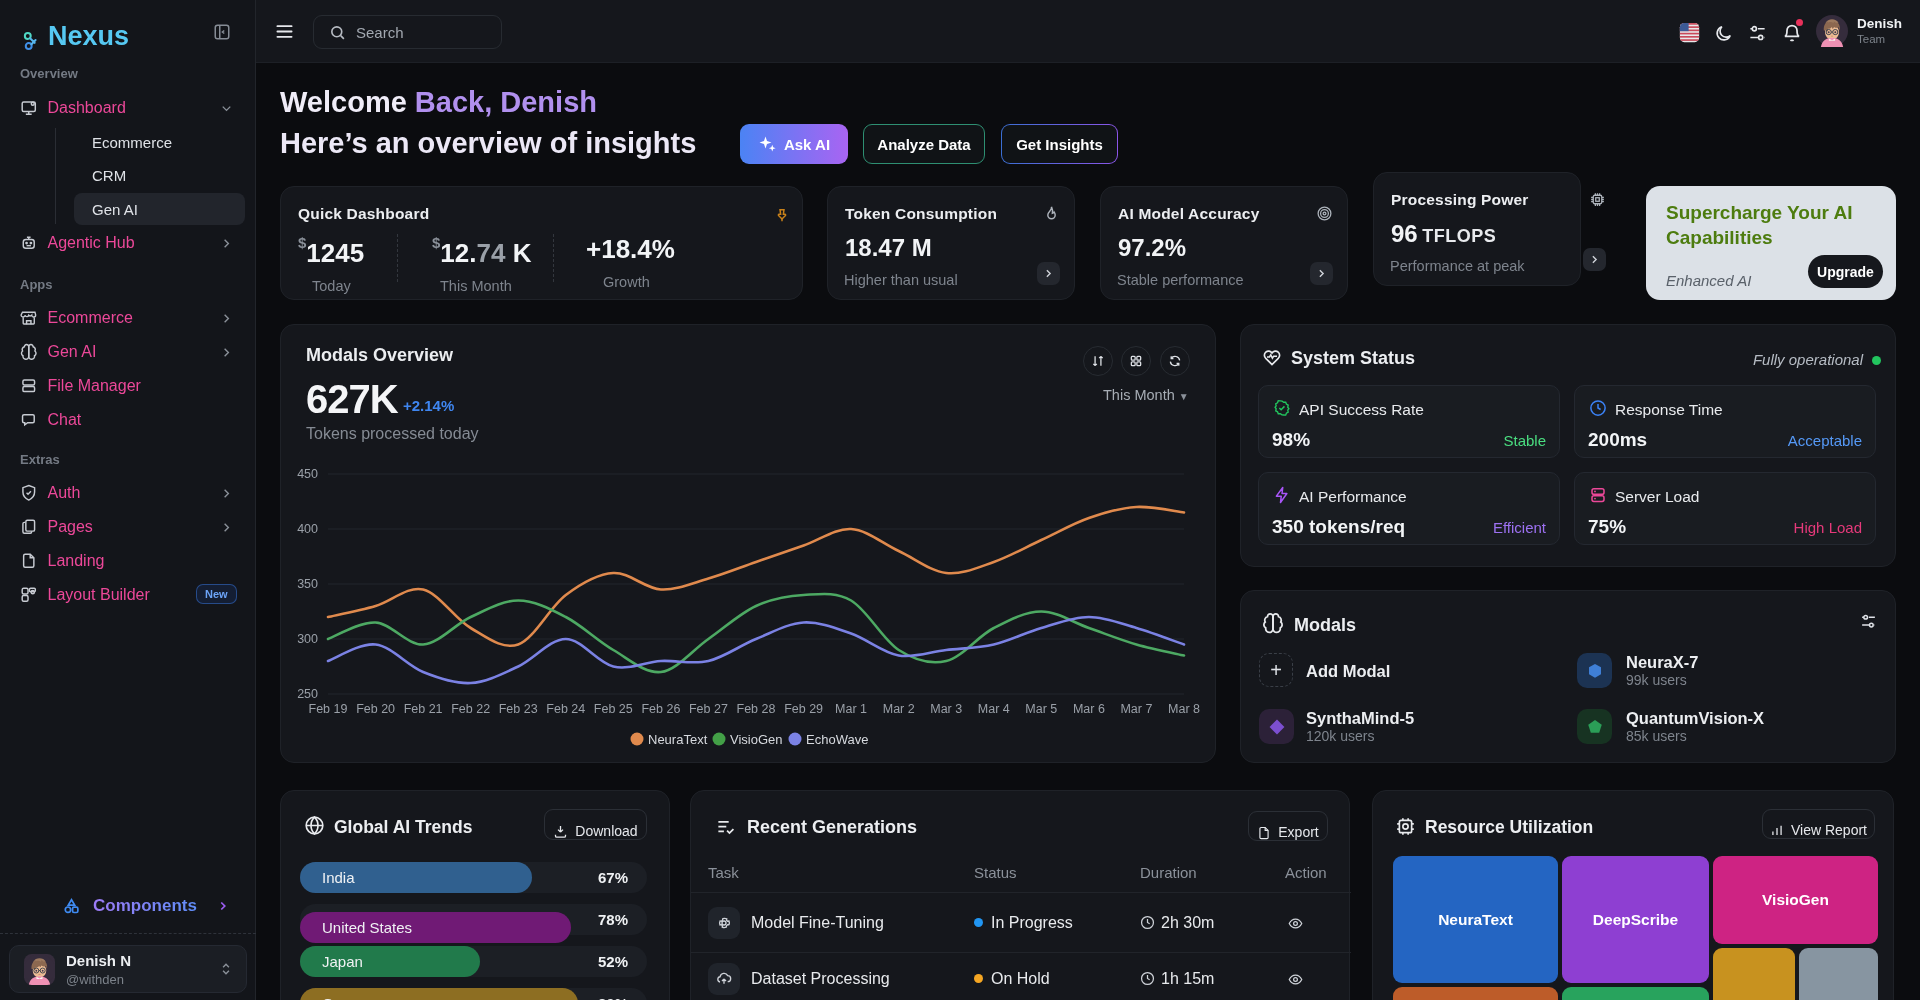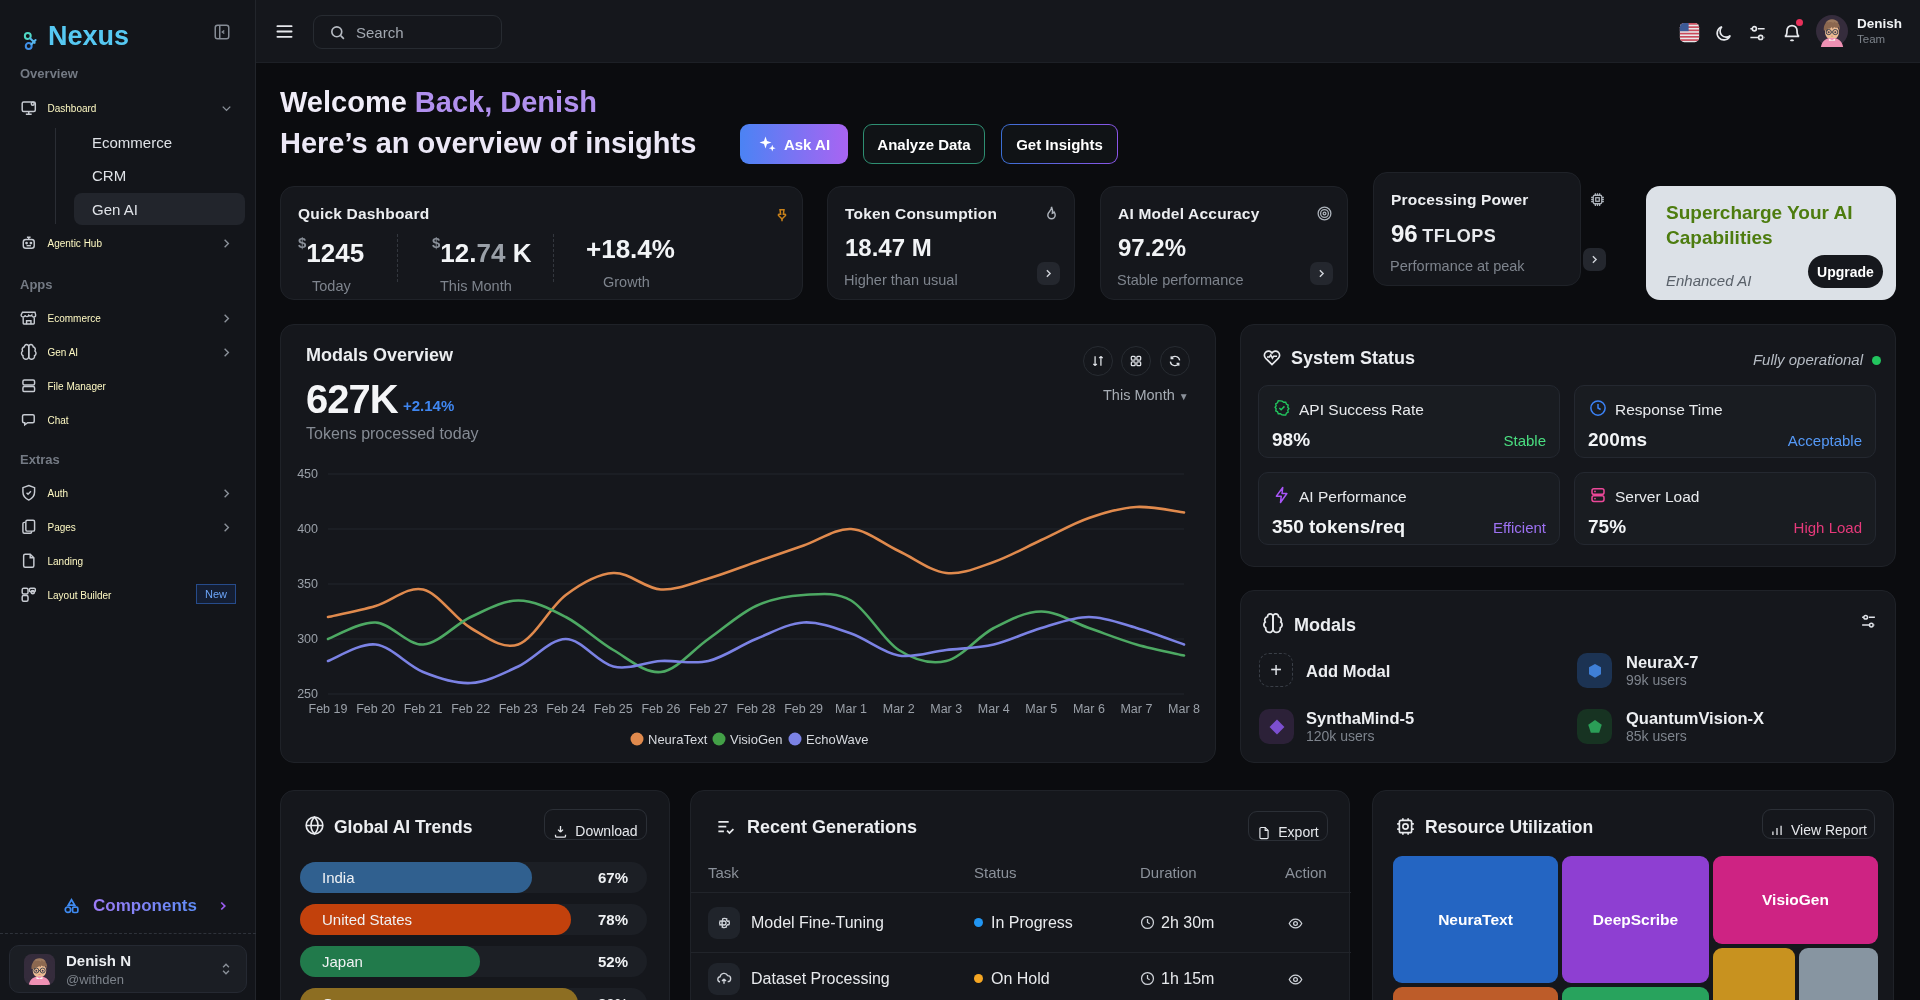--- a/index.html
+++ b/index.html
@@ -5,26 +5,26 @@
 * { margin:0; padding:0; box-sizing:border-box; }
 html,body { width:1920px; height:1000px; overflow:hidden; background:#0b0c0f; font-family:"Liberation Sans", sans-serif; }
 svg { display:block; }
 
 
 #sidebar { position:absolute; left:0; top:0; width:256px; height:1000px; background:#13151a; border-right:1px solid #22252b; z-index:5; }
 .logo-row { position:absolute; left:20px; top:21px; display:flex; align-items:flex-end; }
 .logo-txt { font-size:27px; font-weight:bold; color:#56c8f2; margin-left:6px; }
 .collapse-ic { position:absolute; left:213px; top:23px; color:#8b919a; }
 .nav-label { position:absolute; left:20px; font-size:13px; font-weight:bold; color:#747a84; }
-.nav-item { position:absolute; left:12px; width:232px; height:34px; display:flex; align-items:center; color:#fef9c3; font-size:10px; font-weight:500; }
+.nav-item { position:absolute; left:12px; width:232px; height:34px; display:flex; align-items:center; color:#ec4899; font-size:16px; font-weight:500; }
 .nav-item .nic { width:17.5px; height:17.5px; margin-left:8px; margin-right:10px; color:#c7cbd2; flex:none; }
 .nav-item .chev { position:absolute; right:10px; color:#8b919a; }
 .sub-item { position:absolute; left:74px; width:171px; height:32px; display:flex; align-items:center; padding-left:18px; color:#dfe2e7; font-size:15px; font-weight:500; border-radius:8px; }
 .sub-line { position:absolute; left:55px; width:1px; background:#2a2d34; }
-.badge-new { position:absolute; left:196px; font-size:11px; font-weight:normal; color:#6ca4f8; background:rgba(37,99,235,0.12); border:1px solid rgba(59,130,246,0.45); border-radius:0; padding:3px 8px; }
+.badge-new { position:absolute; left:196px; font-size:11px; font-weight:bold; color:#6ca4f8; background:rgba(37,99,235,0.12); border:1px solid rgba(59,130,246,0.45); border-radius:7px; padding:3px 8px; }
 #comp-row { position:absolute; left:0px; top:889px; width:256px; height:34px; display:flex; align-items:center;padding-left:40px; }
 #comp-row .ctxt { font-size:17px; font-weight:bold; background:linear-gradient(90deg,#9d7bf5,#5f8df8); -webkit-background-clip:text; background-clip:text; color:transparent; }
 #user-card { position:absolute; left:9px; top:945px; width:238px; height:48px; background:#1b1e24; border:1px solid #252932; border-radius:10px; display:flex; align-items:center; }
 .divider-dash { position:absolute; left:0; top:933px; width:256px; border-top:1px dashed #2e323a; }
 
 
 #topbar { position:absolute; left:256px; top:0; width:1664px; height:63px; background:#15171c; border-bottom:1px solid #1d2026; }
 #searchbox { position:absolute; left:57px; top:15px; width:189px; height:34px; border:1px solid #272b31; border-radius:9px; display:flex; align-items:center; color:#9aa0a8; }
 .tb-ic { position:absolute; top:22px; color:#e6e8ec; }
 
@@ -574,21 +574,21 @@
         </svg>
       Download
     </div>
     <div class="bar-row" style="top:71px;">
         <div class="bar-fill" style="width:232px;background:#30608f;">
           <span class="bar-name">India</span>
         </div>
         <span class="bar-pct">67%</span>
       </div>
     <div class="bar-row" style="top:113px;">
-        <div class="bar-fill" style="width:271px;background:#c2410c;">
+        <div class="bar-fill" style="width:271px;background:#701a75;margin-top:8px;">
           <span class="bar-name">United States</span>
         </div>
         <span class="bar-pct">78%</span>
       </div>
     <div class="bar-row" style="top:155px;">
         <div class="bar-fill" style="width:180px;background:#217a4b;">
           <span class="bar-name">Japan</span>
         </div>
         <span class="bar-pct">52%</span>
       </div>

